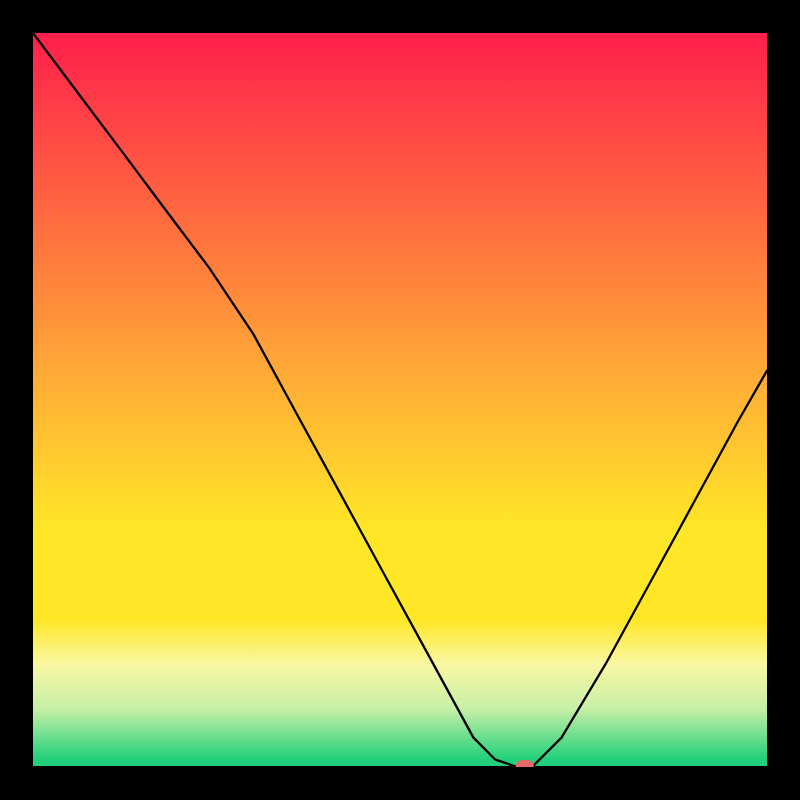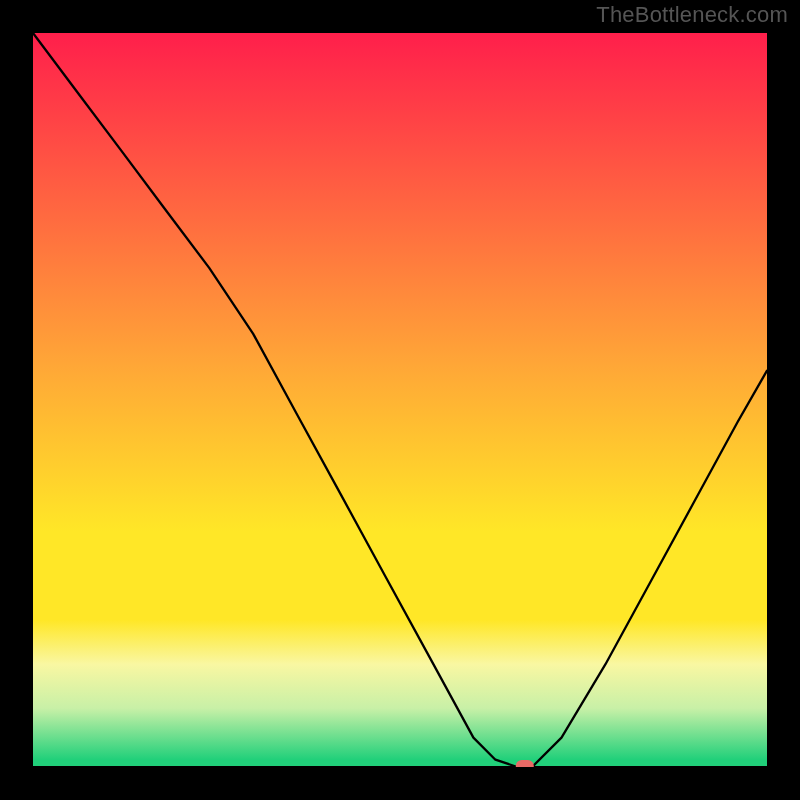--- a/index.html
+++ b/index.html
@@ -54,21 +54,20 @@
   }
   .axis-line {
     stroke: #000;
     stroke-width: 1;
   }
 </style>
 </head>
 <body>
 
 <div class="frame">
-  <div class="branding">TheBottleneck.com</div>
 
   <div class="plot-area">
     <svg viewBox="0 0 734 734" preserveAspectRatio="none">
       <defs>
         <linearGradient id="bg-grad" x1="0" y1="0" x2="0" y2="1">
 
         <stop offset="0%" stop-color="#ff1f4b"></stop>
             <stop offset="45%" stop-color="#ffa637"></stop>
             <stop offset="68%" stop-color="#ffe727"></stop>
             <stop offset="80%" stop-color="#ffe727"></stop>

